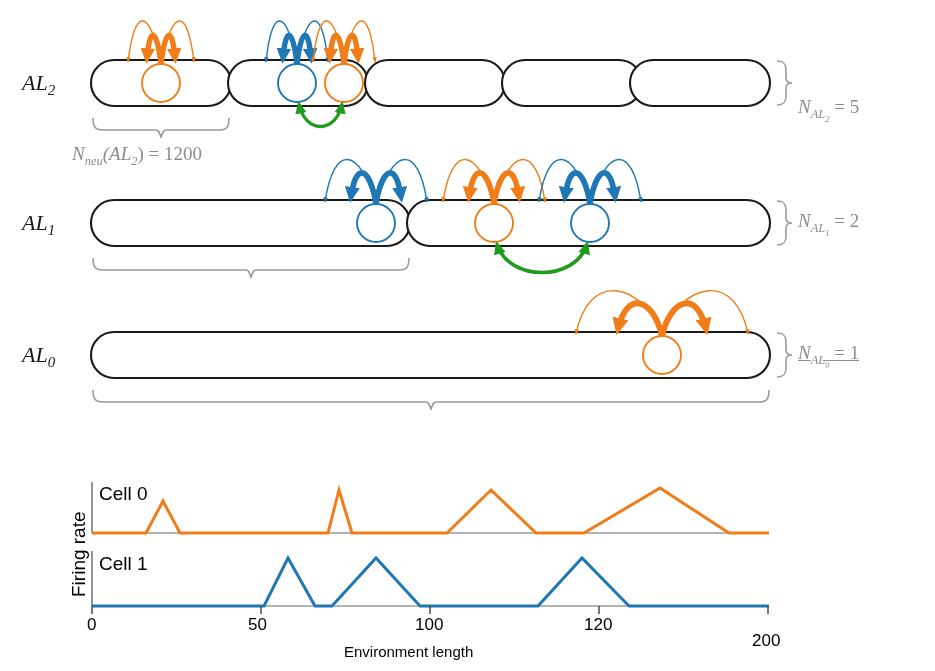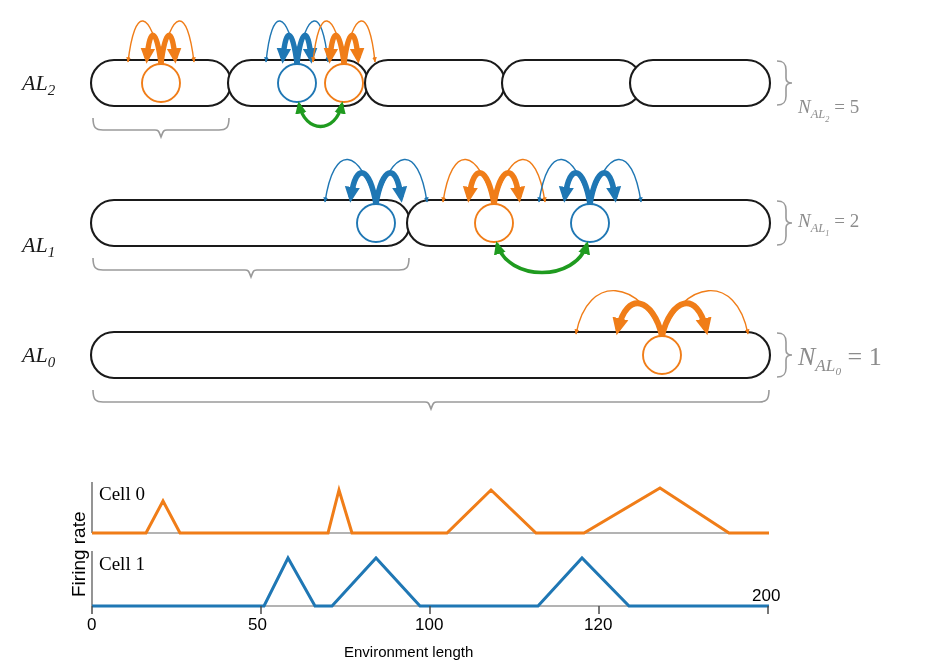--- a/index.html
+++ b/index.html
@@ -7,21 +7,21 @@
        font-family:"Liberation Sans",sans-serif;}
   #stage{position:absolute;left:0;top:0;width:743px;height:671px;}
   svg.layer{position:absolute;left:0;top:0;width:935px;height:671px;overflow:visible;}
   .mathlab{position:absolute;font-family:"Liberation Serif",serif;font-style:italic;
            color:#1a1a1a;white-space:nowrap;}
   .mathlab .sub{font-size:0.68em;vertical-align:sub;font-style:italic;}
   .greylab{position:absolute;font-family:"Liberation Serif",serif;color:#8c8c8c;
            white-space:nowrap;font-style:italic;}
   .greylab .up{font-style:normal;}
   .greylab .sub{font-size:0.66em;vertical-align:sub;}
-  .celllab{position:absolute;font-family:Liberation Serif, serif;color:#000;
+  .celllab{position:absolute;font-family:Liberation Sans, sans-serif;color:#000;
            font-size:19px;white-space:nowrap;}
   .ticklab{position:absolute;font-family:"Liberation Sans",sans-serif;color:#000;
            font-size:17px;white-space:nowrap;}
   .axtitle{position:absolute;font-family:"Liberation Sans",sans-serif;color:#000;
            font-size:15px;white-space:nowrap;}
   .ylabel{position:absolute;font-family:"Liberation Sans",sans-serif;color:#000;
           font-size:19px;white-space:nowrap;transform-origin:0 0;
           transform:rotate(-90deg);}
 </style>
 </head>
@@ -177,51 +177,54 @@
       <line x1="261" y1="606" x2="261" y2="614"></line>
       <line x1="430" y1="606" x2="430" y2="614"></line>
       <line x1="599" y1="606" x2="599" y2="614"></line>
       <line x1="768" y1="606" x2="768" y2="614"></line>
     </g>
   </svg>
 
   <div class="mathlab" style="left:22px;top:70px;font-size:22px;">
     <span>AL</span><span class="sub">2</span>
   </div>
-  <div class="mathlab" style="left:22px;top:210px;font-size:22px;margin-top:22px;">
+  <div class="mathlab" style="left:22px;top:210px;font-size:22px;">
     <span>AL</span><span class="sub">1</span>
   </div>
   <div class="mathlab" style="left:22px;top:342px;font-size:22px;">
     <span>AL</span><span class="sub">0</span>
   </div>
 
+  <div class="greylab" style="left:72px;top:143px;font-size:19px;">
+    <span>N</span><span class="sub">neu</span><span>(AL</span><span class="sub">2</span><span class="up">) = 1200</span>
+  </div>
 
   <div class="greylab" style="left:798px;top:70px;font-size:19px;margin-top:26px;">
     <span>N</span><span class="sub"><span>AL</span><span class="sub">2</span></span>&nbsp;<span class="up">= 5</span>
   </div>
   <div class="greylab" style="left:798px;top:210px;font-size:19px;">
     <span>N</span><span class="sub"><span>AL</span><span class="sub">1</span></span>&nbsp;<span class="up">= 2</span>
   </div>
-  <div class="greylab" style="left:798px;top:342px;font-size:26px;">
+  <div class="greylab" style="left:798px;top:342px;font-size:19px;text-decoration:underline;">
     <span>N</span><span class="sub"><span>AL</span><span class="sub">0</span></span>&nbsp;<span class="up">= 1</span>
   </div>
 
   <div class="ylabel" style="left:68px;top:597px;">
     <span>Firing rate</span>
   </div>
   <div class="celllab" style="left:99px;top:483px;">
     <span>Cell 0</span>
   </div>
   <div class="celllab" style="left:99px;top:553px;">
     <span>Cell 1</span>
   </div>
 
   <div class="ticklab" style="left:87px;top:615px;"><span>0</span></div>
   <div class="ticklab" style="left:248px;top:615px;"><span>50</span></div>
   <div class="ticklab" style="left:415px;top:615px;"><span>100</span></div>
   <div class="ticklab" style="left:584px;top:615px;"><span>120</span></div>
-  <div class="ticklab" style="left:752px;top:586px;text-align:center;"><span>200</span></div>
+  <div class="ticklab" style="left:752px;top:631px;text-align:center;"><span>200</span></div>
 
   <div class="axtitle" style="left:344px;top:643px;">
     <span>Environment length</span>
   </div>
 
 </div>
 
 </body></html>

